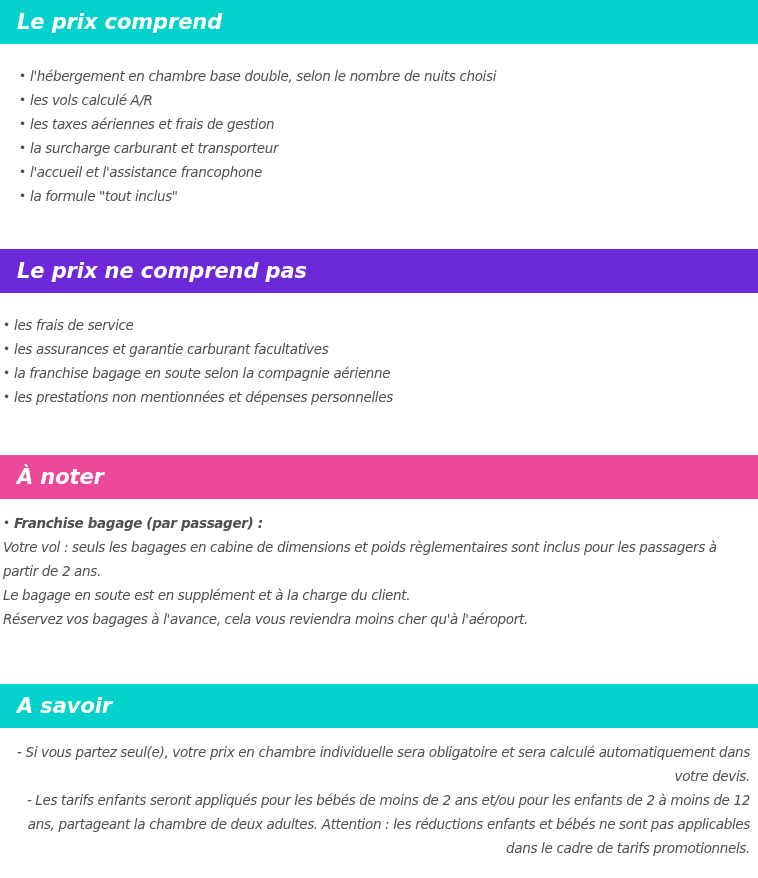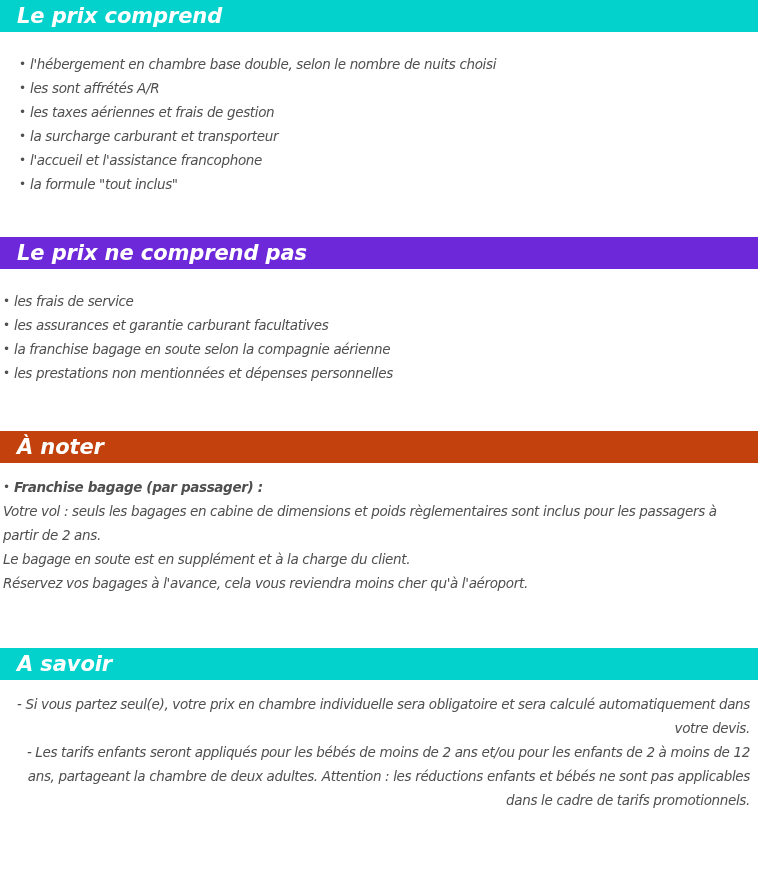--- a/index.html
+++ b/index.html
@@ -17,21 +17,21 @@
 
   .page {
     width: 758px;
     position: relative;
     overflow: hidden;
   }
 
   
   .section-bar {
     background: #02d1cc;
-    height: 32px;
+    height: 44px;
     display: flex;
     align-items: center;
     padding: 0 0 0 17px;
     box-sizing: border-box;
   }
   .section-bar .bar-title {
     color: #ffffff;
     font-family: "DejaVu Sans", sans-serif;
     font-style: italic;
     font-weight: bold;
@@ -110,21 +110,21 @@
 
 <div class="page">
 
   <div class="section-bar" style="background: rgb(2, 209, 204);">
     <span class="bar-title" style="color: rgb(255, 255, 255);">Le prix comprend</span>
   </div>
   <div class="gap-after-bar"></div>
   <div class="body-block txt" style="color: rgb(79, 79, 79); margin-left: 16px;">
     <ul class="bullets">
       <li>l'hébergement en chambre base double, selon le nombre de nuits choisi</li>
-      <li>les sont affrétés A/R</li>
+      <li>les vols calculé A/R</li>
       <li>les taxes aériennes et frais de gestion</li>
       <li>la surcharge carburant et transporteur</li>
       <li>l'accueil et l'assistance francophone</li>
       <li>la formule "tout inclus"</li>
     </ul>
   </div>
 
   <div class="gap-s1-to-s2"></div>
 
   <div class="section-bar" style="background: #6d28d9;">
@@ -135,21 +135,21 @@
     <ul class="bullets">
       <li>les frais de service</li>
       <li>les assurances et garantie carburant facultatives</li>
       <li>la franchise bagage en soute selon la compagnie aérienne</li>
       <li>les prestations non mentionnées et dépenses personnelles</li>
     </ul>
   </div>
 
   <div class="gap-s2-to-s3"></div>
 
-  <div class="section-bar" style="background: #c2410c;">
+  <div class="section-bar" style="background: #ec4899;">
     <span class="bar-title" style="color: rgb(255, 255, 255);">À noter</span>
   </div>
   <div class="gap-after-bar-3"></div>
   <div class="body-block txt" style="color: rgb(79, 79, 79);">
     <p class="para bullet-lead">Franchise bagage (par passager) :</p>
     <p class="para">Votre vol : seuls les bagages en cabine de dimensions et poids règlementaires sont inclus pour les passagers à partir de 2 ans.</p>
     <p class="para">Le bagage en soute est en supplément et à la charge du client.</p>
     <p class="para">Réservez vos bagages à l'avance, cela vous reviendra moins cher qu'à l'aéroport.</p>
   </div>
 

